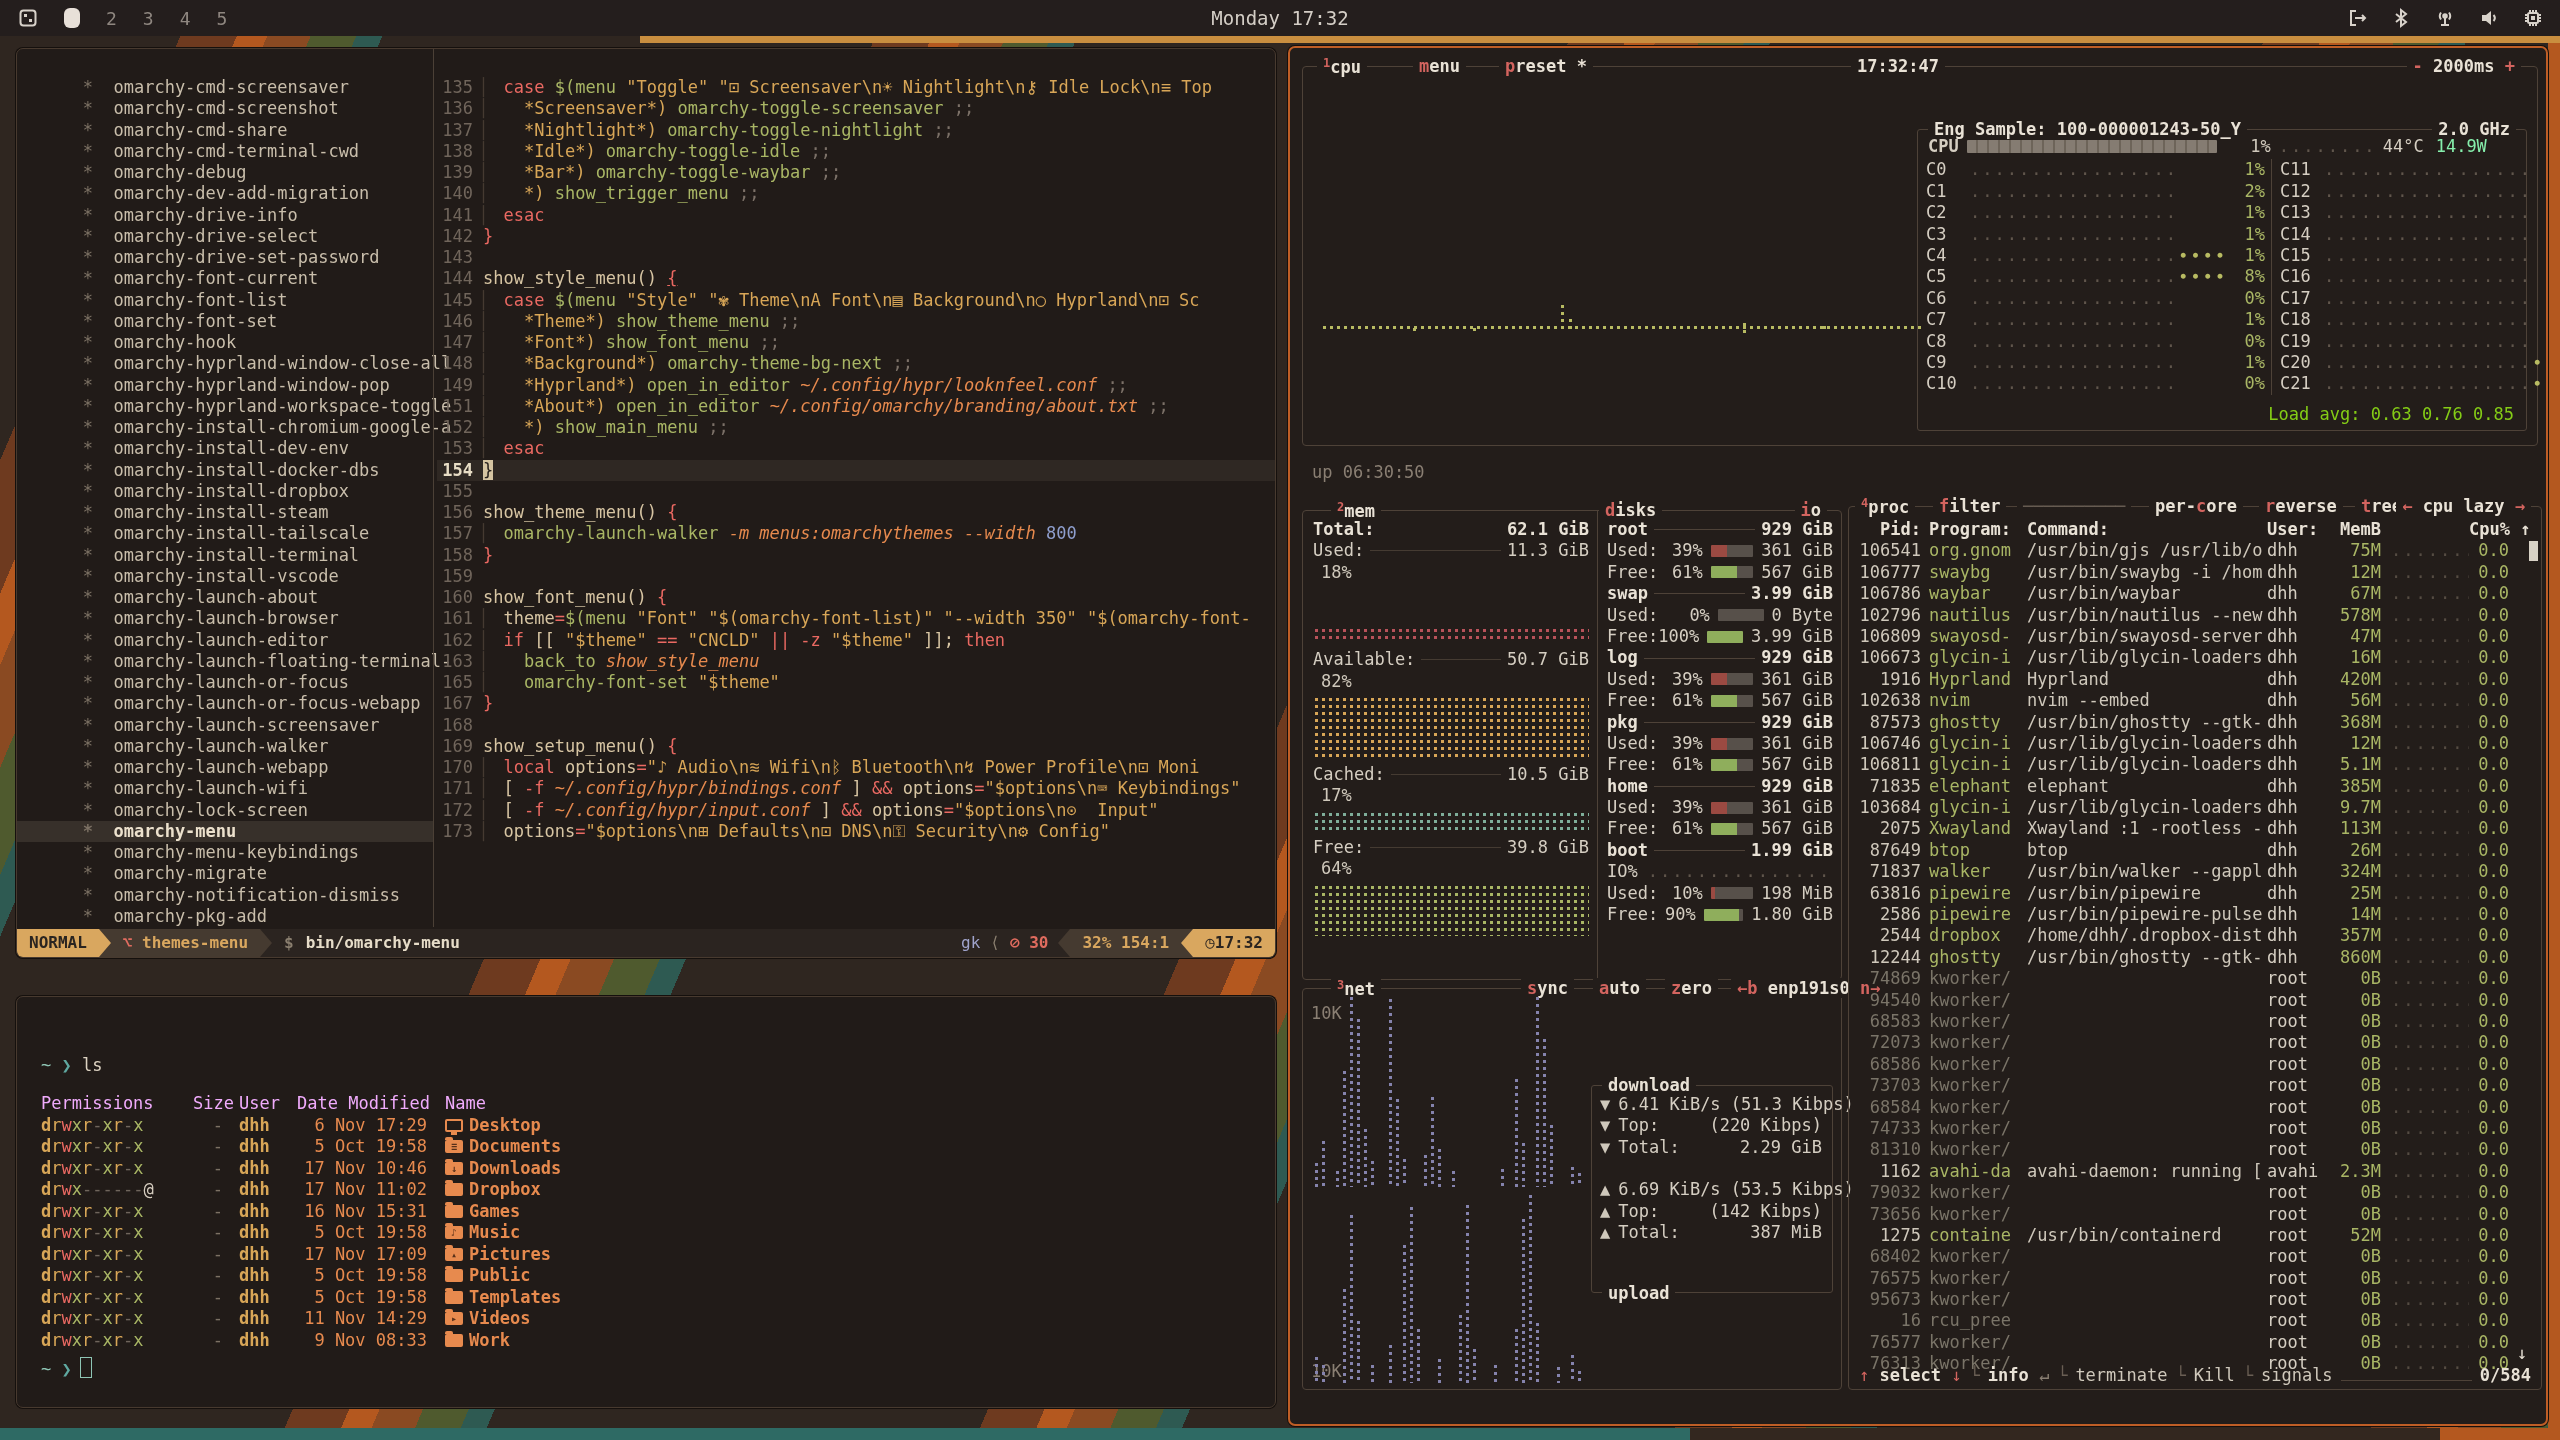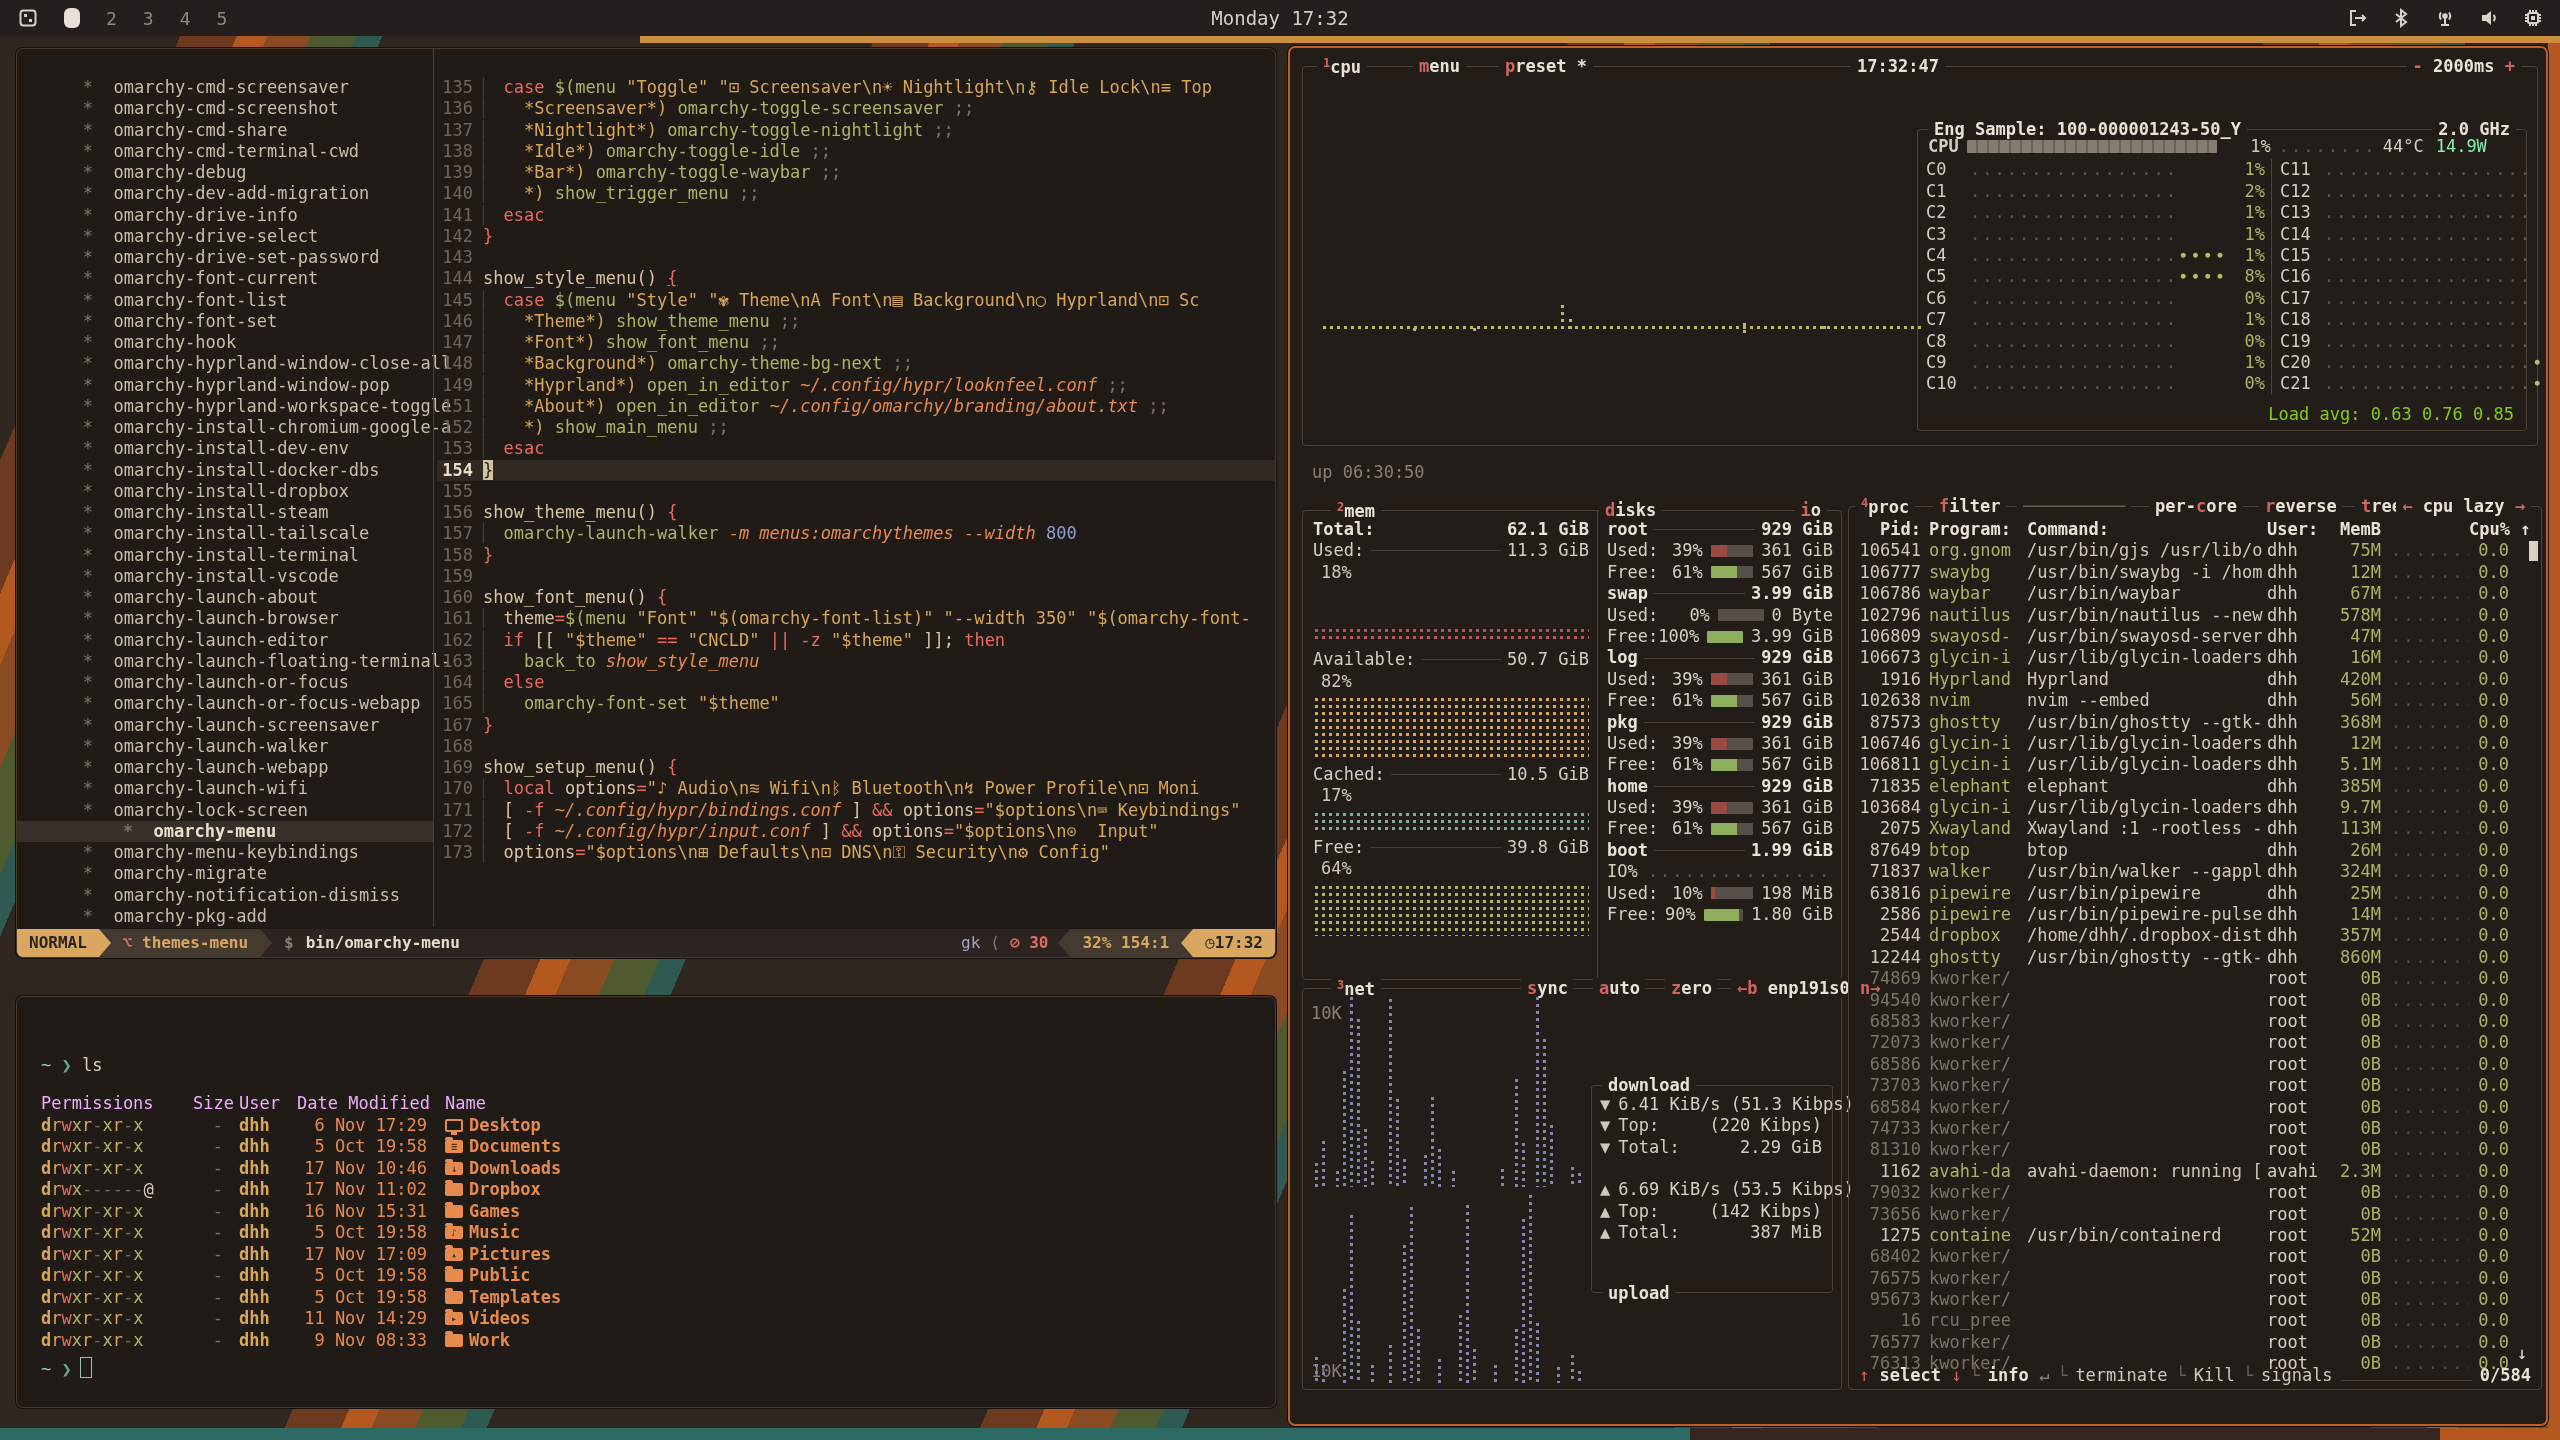--- a/index.html
+++ b/index.html
@@ -21,21 +21,21 @@
   .tb-clock{position:absolute;left:0;right:0;text-align:center;font-size:19px;color:#d4cec6;}
   .tb-right{margin-left:auto;display:flex;align-items:center;gap:22px;padding-right:16px;z-index:2;}
   .tb-right svg{display:block;}
   
   .win{position:absolute;background:#211b18;border:1px solid #483a2f;border-radius:7px;box-shadow:0 0 0 1px #15100d;}
   .win.focus{border:2px solid #bf5e26;}
   
   #editor{left:16px;top:48px;width:1258px;height:908px;overflow:hidden;}
   .fl{position:relative;height:21.25px;line-height:21.25px;font-size:17px;color:#c9beab;white-space:pre;}
   .fl .ast{color:#7c7164;}
-  .fl.sel{background:#37302a;color:#ece1cd;font-weight:bold;padding-left:40px;}
+  .fl.sel{background:#37302a;color:#ece1cd;font-weight:bold;}
   #file-pane{position:absolute;left:0;top:28px;width:416px;}
   .vsep{position:absolute;left:416px;top:0;bottom:30px;width:1px;background:#4b4036;}
   #code-pane{position:absolute;left:420px;top:28px;right:0;}
   .cl{position:relative;height:21.25px;line-height:21.25px;font-size:17px;white-space:pre;color:#d7c5a3;}
   .cl .ln{display:inline-block;width:36px;text-align:right;color:#70655b;margin-right:10px;}
   .cl.cur{background:#2f2823;}
   .cl.cur .ln{color:#e8ddc5;font-weight:bold;}
   .sr{color:#ea6962}.sg{color:#a9b665}.sy{color:#d8a657}
   .so{color:#e78a4e;font-style:italic}.sw{color:#d7c5a3}
   .sb{color:#8f9fce}.sd{color:#7c7168}.sG{color:#453a31}
@@ -235,21 +235,20 @@
       <div class="cl cur"><span class="ln">154</span><span class="sC">}</span></div>
       <div class="cl"><span class="ln">155</span></div>
       <div class="cl"><span class="ln">156</span><span class="sw">show_theme_menu() </span><span class="sr">{</span></div>
       <div class="cl"><span class="ln">157</span><span class="sG">▏ </span><span class="sg">omarchy-launch-walker </span><span class="so">-m menus:omarchythemes --width </span><span class="sb">800</span></div>
       <div class="cl"><span class="ln">158</span><span class="sr">}</span></div>
       <div class="cl"><span class="ln">159</span></div>
       <div class="cl"><span class="ln">160</span><span class="sw">show_font_menu() </span><span class="sr">{</span></div>
       <div class="cl"><span class="ln">161</span><span class="sG">▏ </span><span class="sw">theme</span><span class="sr">=</span><span class="sg">$(menu </span><span class="sy">"Font" "$(omarchy-font-list)" "--width 350" "$(omarchy-font-</span></div>
       <div class="cl"><span class="ln">162</span><span class="sG">▏ </span><span class="sr">if </span><span class="sw">[[ </span><span class="sy">"$theme"</span><span class="sr"> == </span><span class="sy">"CNCLD"</span><span class="sr"> || -z </span><span class="sy">"$theme"</span><span class="sw"> ]]; </span><span class="sr">then</span></div>
       <div class="cl"><span class="ln">163</span><span class="sG">▏ </span><span class="sw">  </span><span class="sg">back_to </span><span class="so">show_style_menu</span></div>
-      <div class="cl"><span class="ln">164</span><span class="sG">▏ </span><span class="sr">else</span></div>
       <div class="cl"><span class="ln">165</span><span class="sG">▏ </span><span class="sw">  </span><span class="sg">omarchy-font-set </span><span class="sy">"$theme"</span></div>
       <div class="cl"><span class="ln">167</span><span class="sr">}</span></div>
       <div class="cl"><span class="ln">168</span></div>
       <div class="cl"><span class="ln">169</span><span class="sw">show_setup_menu() </span><span class="sr">{</span></div>
       <div class="cl"><span class="ln">170</span><span class="sG">▏ </span><span class="sr">local </span><span class="sw">options</span><span class="sr">=</span><span class="sy">"♪ Audio\n≋ Wifi\nᛒ Bluetooth\n↯ Power Profile\n⊡ Moni</span></div>
       <div class="cl"><span class="ln">171</span><span class="sG">▏ </span><span class="sw">[ </span><span class="sr">-f </span><span class="so">~/.config/hypr/bindings.conf</span><span class="sw"> ] </span><span class="sr">&amp;&amp; </span><span class="sw">options</span><span class="sr">=</span><span class="sy">"$options\n⌨ Keybindings"</span></div>
       <div class="cl"><span class="ln">172</span><span class="sG">▏ </span><span class="sw">[ </span><span class="sr">-f </span><span class="so">~/.config/hypr/input.conf</span><span class="sw"> ] </span><span class="sr">&amp;&amp; </span><span class="sw">options</span><span class="sr">=</span><span class="sy">"$options\n⊙  Input"</span></div>
       <div class="cl"><span class="ln">173</span><span class="sG">▏ </span><span class="sw">options</span><span class="sr">=</span><span class="sy">"$options\n⊞ Defaults\n⊡ DNS\n⚿ Security\n⚙ Config"</span></div>
     </div>
   <div class="statusline">

